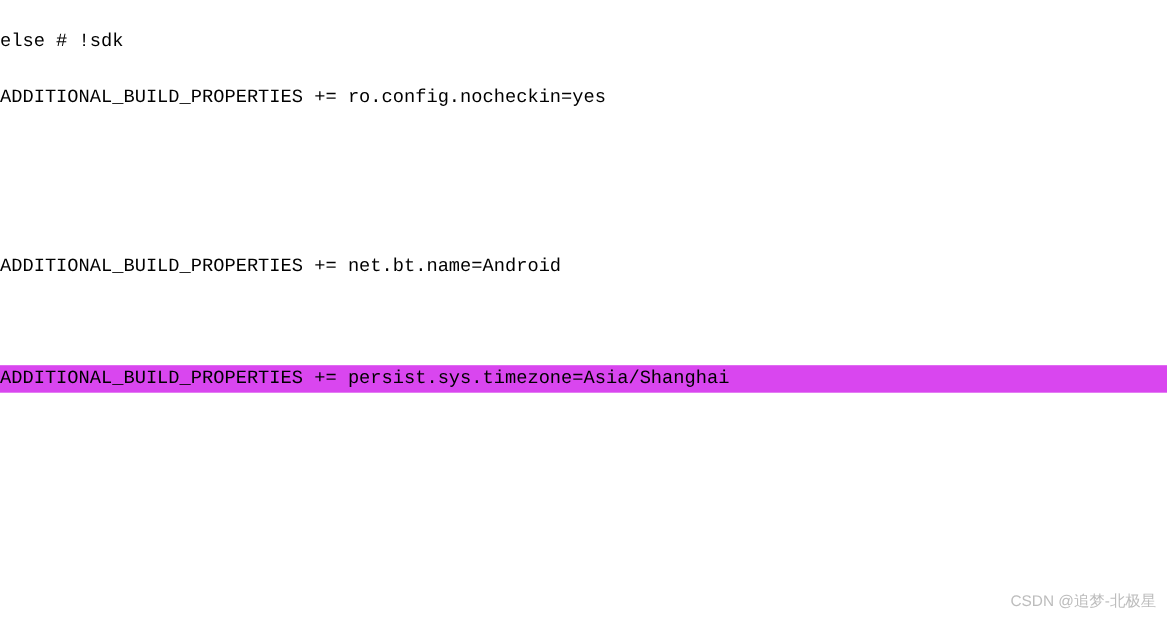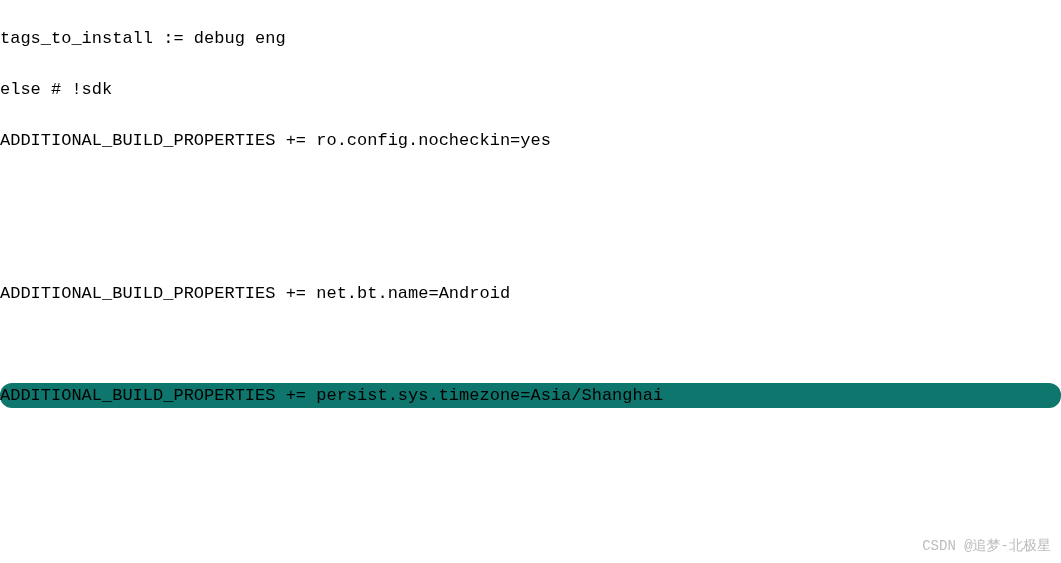--- a/index.html
+++ b/index.html
@@ -20,39 +20,37 @@
     }
     .code-container {
       padding: 0;
       white-space: pre;
     }
     .code-line {
       display: block;
       min-height: 1.5em;
     }
     .highlighted {
-      background-color: #0f766e;
+      background-color: #d946ef;
       display: block;
       width: 100%;
-      border-radius: 12px;
     }
     .watermark {
       position: absolute;
       bottom: 6px;
       right: 10px;
       color: rgba(160, 160, 160, 0.7);
-      font-family: Liberation Mono, monospace;
+      font-family: Liberation Sans, sans-serif;
       font-size: 14px;
     }
   </style>
 </head>
 <body>
 
 <div class="code-container">
-<span class="code-line">tags_to_install := debug eng</span>
 <span class="code-line">else # !sdk</span>
 <span class="code-line">ADDITIONAL_BUILD_PROPERTIES += ro.config.nocheckin=yes</span>
 <span class="code-line"></span>
 <span class="code-line"></span>
 <span class="code-line">ADDITIONAL_BUILD_PROPERTIES += net.bt.name=Android</span>
 <span class="code-line"></span>
 <span class="code-line highlighted">ADDITIONAL_BUILD_PROPERTIES += persist.sys.timezone=Asia/Shanghai</span>
 
 
 

